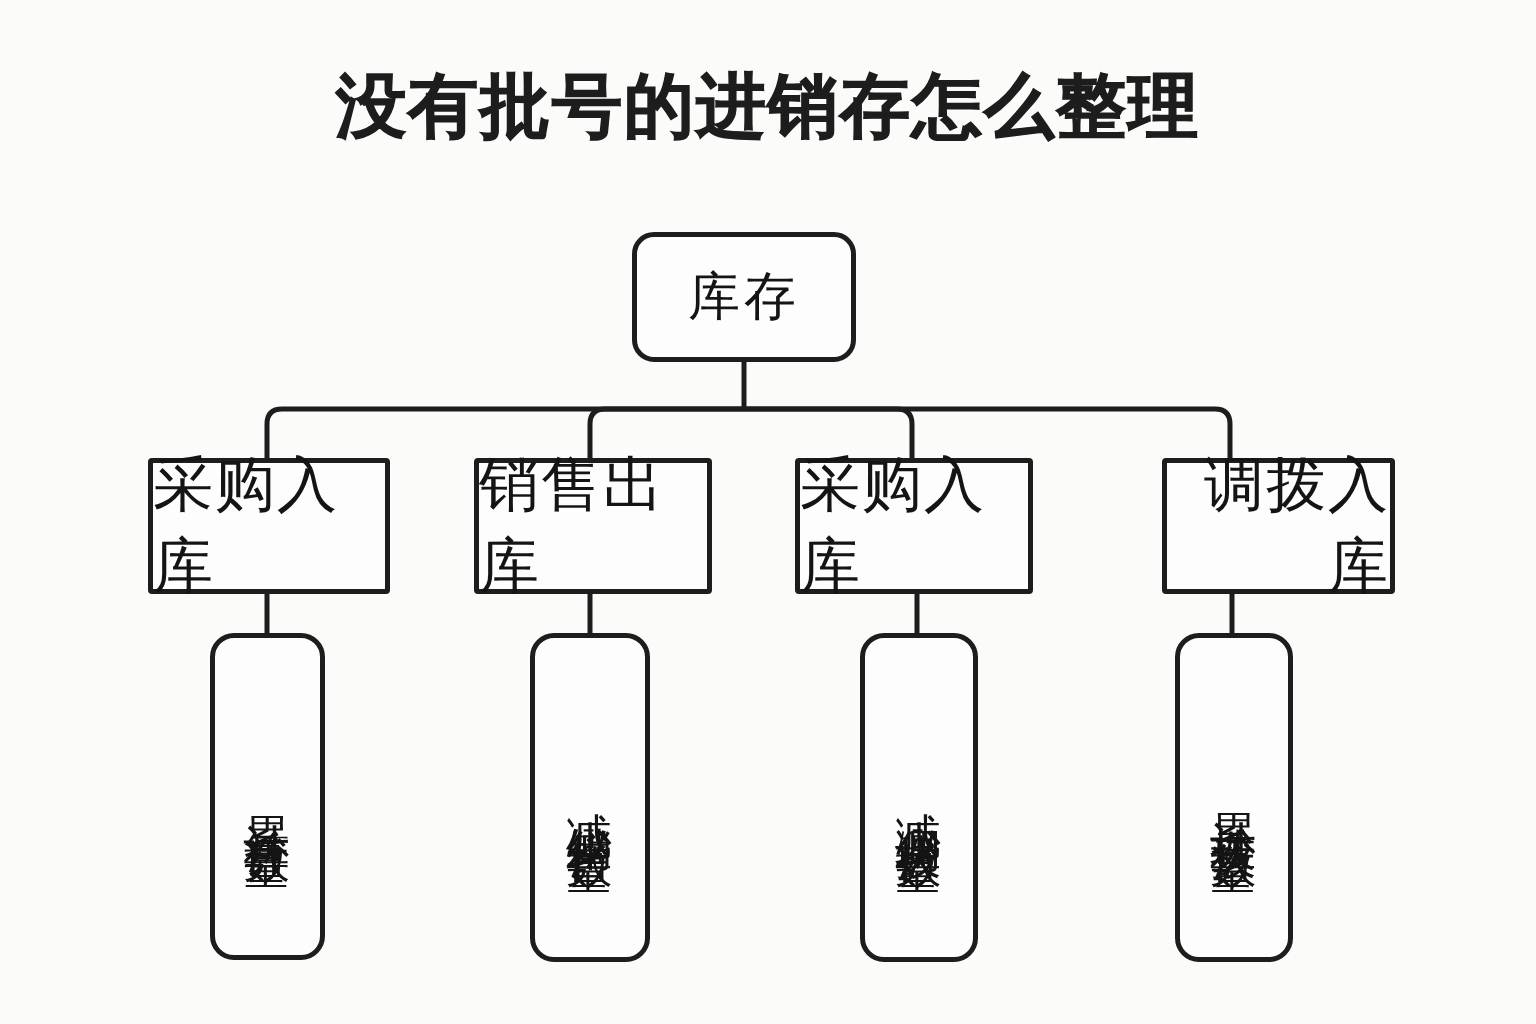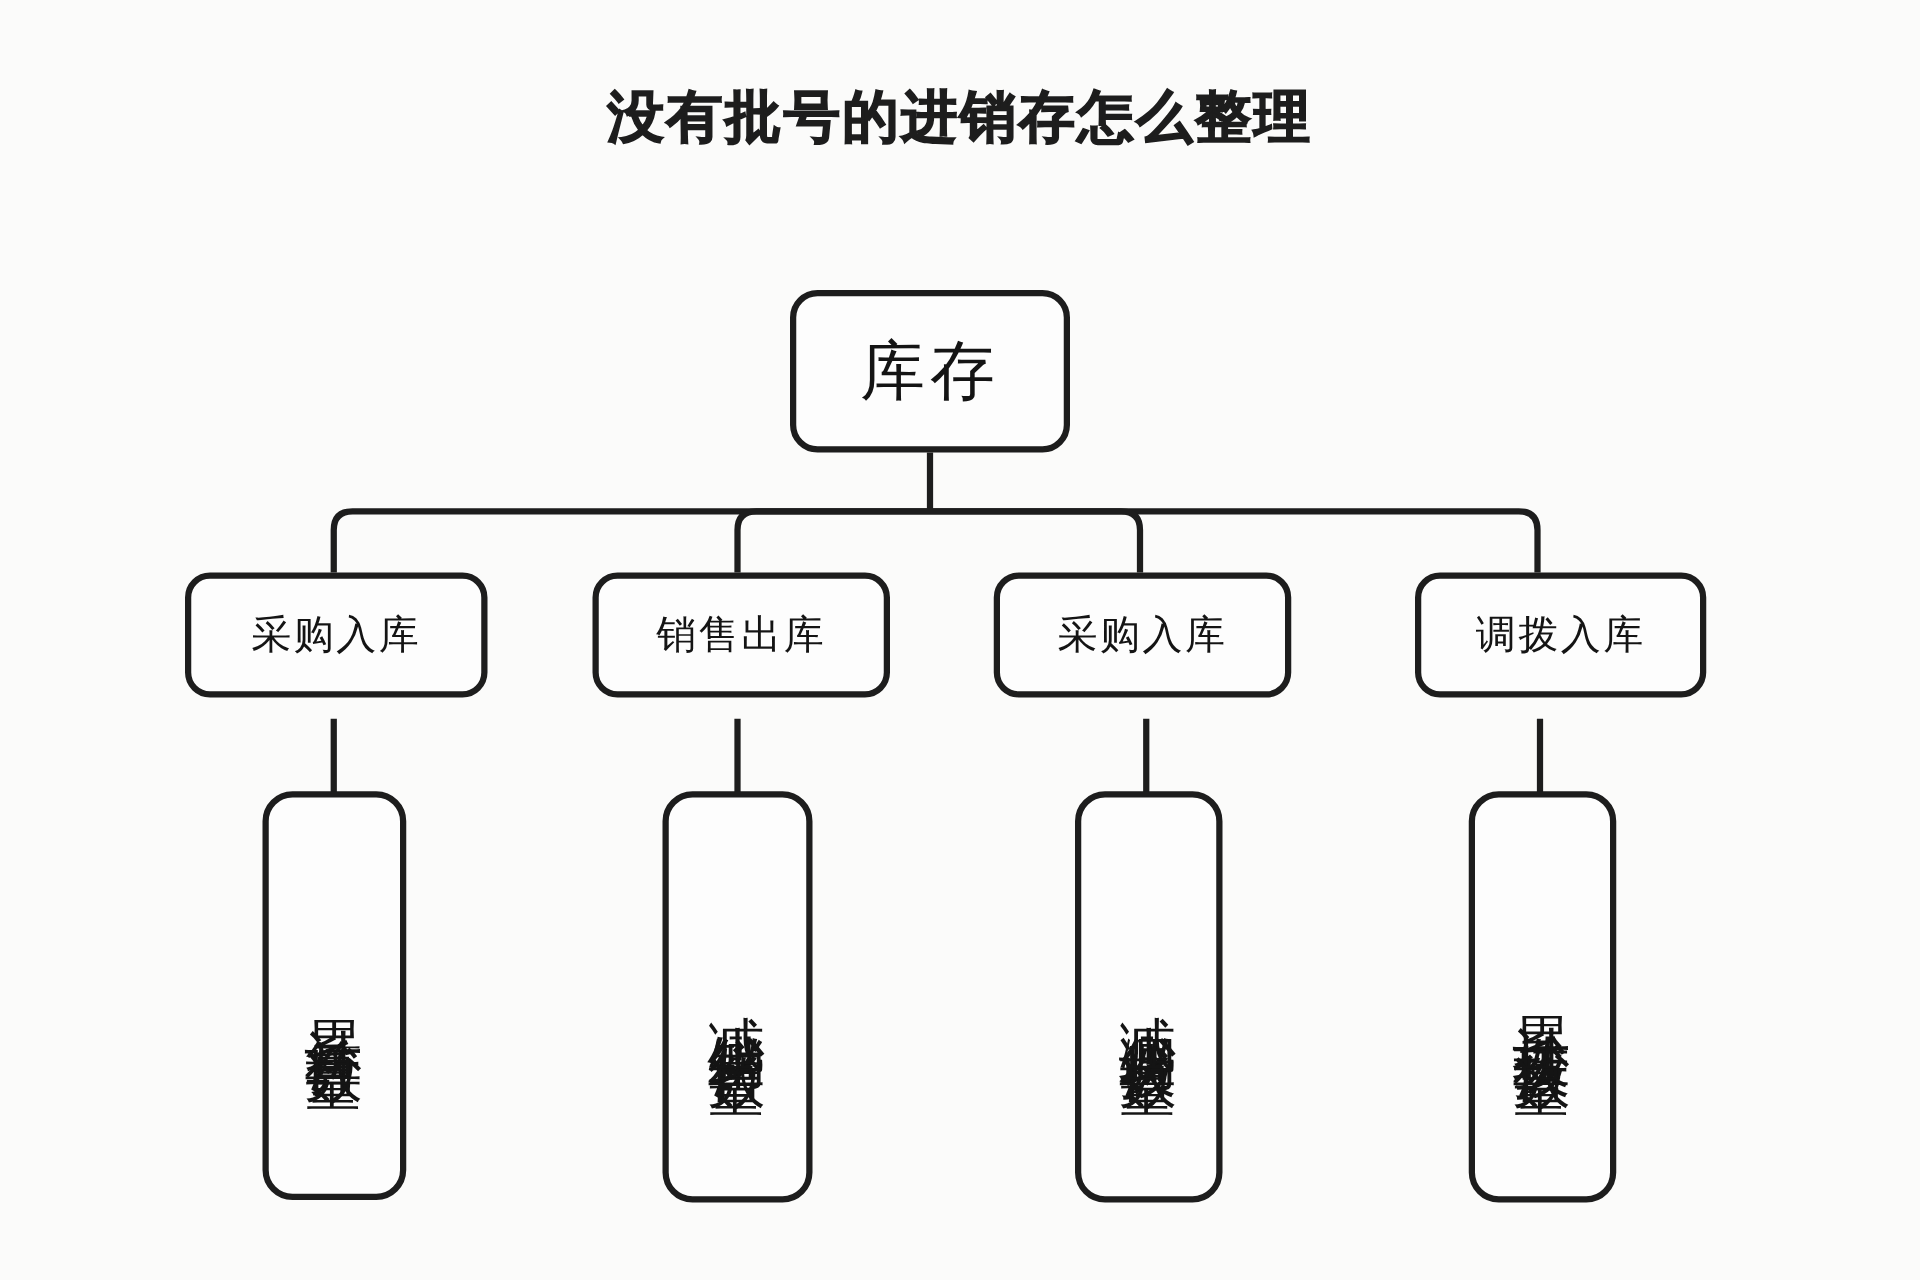--- a/index.html
+++ b/index.html
@@ -21,21 +21,21 @@
     height: 1024px;
   }
 
   
   .title {
     position: absolute;
     left: 0;
     top: 70px;
     width: 1536px;
     text-align: center;
-    font-size: 45px;
+    font-size: 70px;
     font-weight: 800;
     letter-spacing: 2px;
     color: #1d1d1d;
     line-height: 1.05;
     white-space: nowrap;
     -webkit-text-stroke: 1.2px #1d1d1d;
   }
 
   
   #connectors {
@@ -72,29 +72,29 @@
     top: 232px;
     width: 224px;
     height: 130px;
     border-radius: 22px;
     font-size: 52px;
     letter-spacing: 4px;
   }
 
   .node-mid {
     top: 458px;
-    height: 100px;
-    border-radius: 20px;
-    font-size: 32px;
+    height: 136px;
+    border-radius: 4px;
+    font-size: 60px;
     letter-spacing: 2px;
   }
   .mid-1 { left: 148px;  width: 242px; }
   .mid-2 { left: 474px;  width: 238px; }
   .mid-3 { left: 795px;  width: 238px; }
-  .mid-4 { left: 1132px; width: 233px; }
+  .mid-4 { left: 1162px; width: 233px; text-align: right; }
 
   .node-leaf {
     top: 633px;
     border-radius: 24px;
     font-size: 46px;
     writing-mode: vertical-rl;
     text-orientation: upright;
     letter-spacing: 8px;
     line-height: 1;
     padding-top: 4px;

